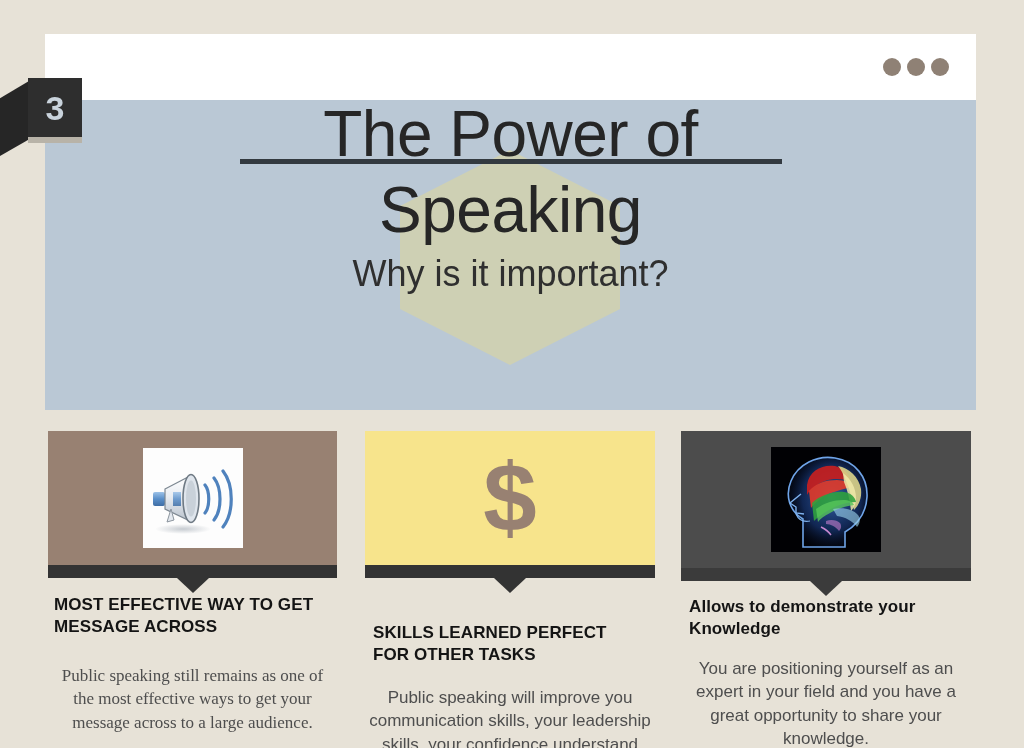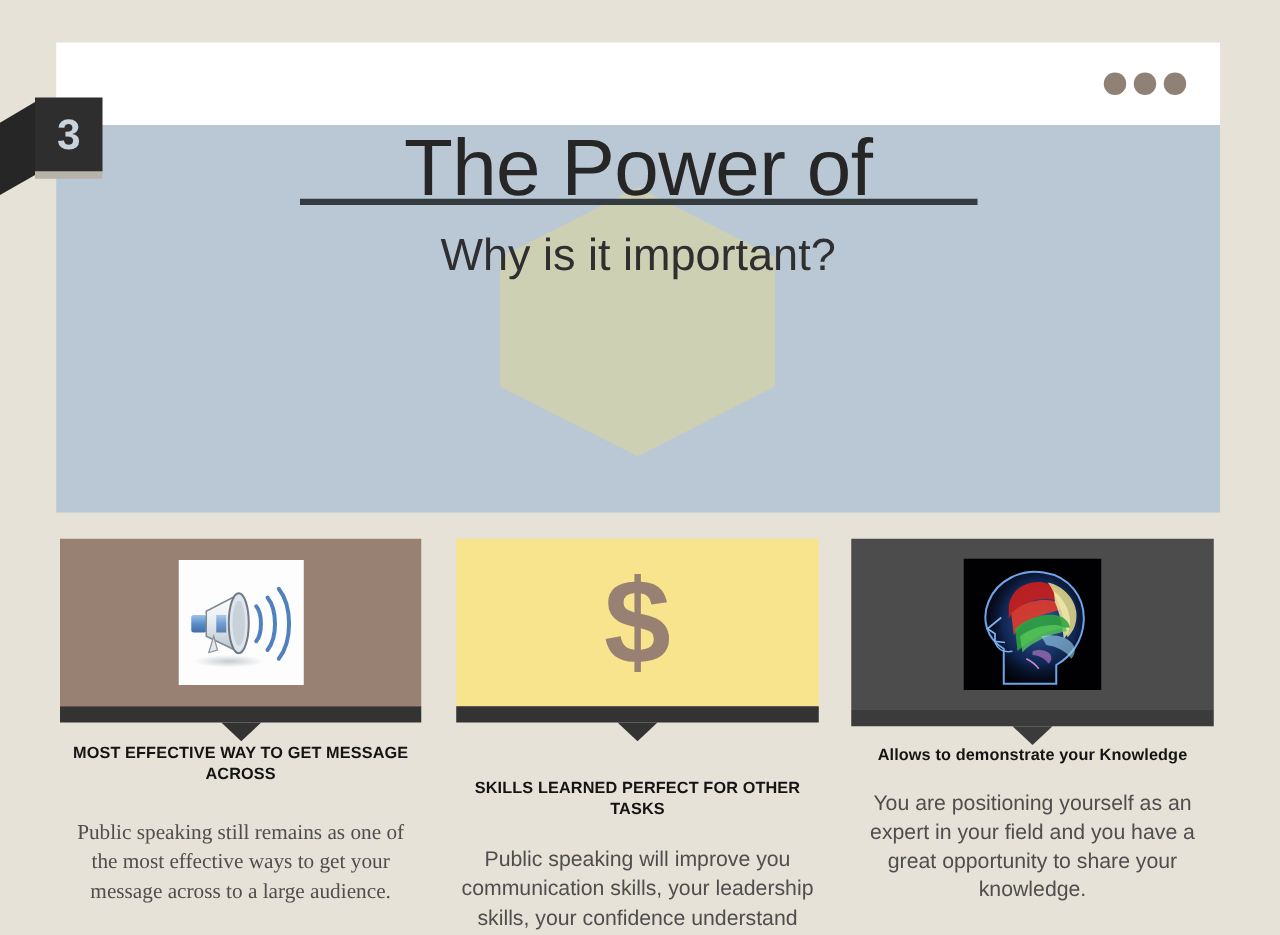--- a/index.html
+++ b/index.html
@@ -108,21 +108,21 @@
     position: absolute;
     left: 195px; top: 59px;
     width: 542px; height: 5px;
     background: #333a40;
     z-index: 3;
   }
   .subtitle {
     color: #2f2f2f;
     font-size: 36px;
     line-height: 1.1;
-    margin-top: 11px;
+    margin-top: 6px;
     text-align: center;
     position: relative;
     z-index: 2;
   }
 
   
   .cards {
     position: absolute;
     left: 0; top: 431px;
     width: 1024px;
@@ -158,25 +158,24 @@
     transform: translateX(-50%);
     width: 0; height: 0;
     border-left: 16px solid transparent;
     border-right: 16px solid transparent;
     border-top: 15px solid #333333;
   }
   .card-3 .card-arrow { border-top-color: #3b3b3b; }
 
   .card-heading {
     margin-top: 18px;
-    font-size: 13px;
+    font-size: 17px;
     font-weight: bold;
     color: #141414;
     line-height: 1.27;
-    text-align: center;
     letter-spacing: 0.1px;
   }
   .card-1 .card-heading { margin-top: 16px; padding: 0 6px; }
   .card-2 .card-heading { margin-top: 44px; padding: 0 8px; }
   .card-3 .card-heading { margin-top: 15px; padding: 0 8px; }
 
   .card-body {
     font-size: 17px;
     color: #4e4e4e;
     line-height: 1.37;
@@ -224,20 +223,21 @@
       <span class="dot"></span>
       <span class="dot"></span>
       <span class="dot"></span>
     </div>
   </div>
 
   <div class="title-panel">
     <div class="hex-watermark"></div>
     <div class="title-stack">
       <div class="title-line first">The Power of</div>
+      <div class="title-line">Speaking</div>
       <div class="subtitle">Why is it important?</div>
     </div>
     <div class="title-underline"></div>
   </div>
 
   <div class="ribbon">
     <div class="ribbon-fold"></div>
     <div class="ribbon-shadow"></div>
     <div class="ribbon-box">
       <span class="ribbon-num">3</span>

